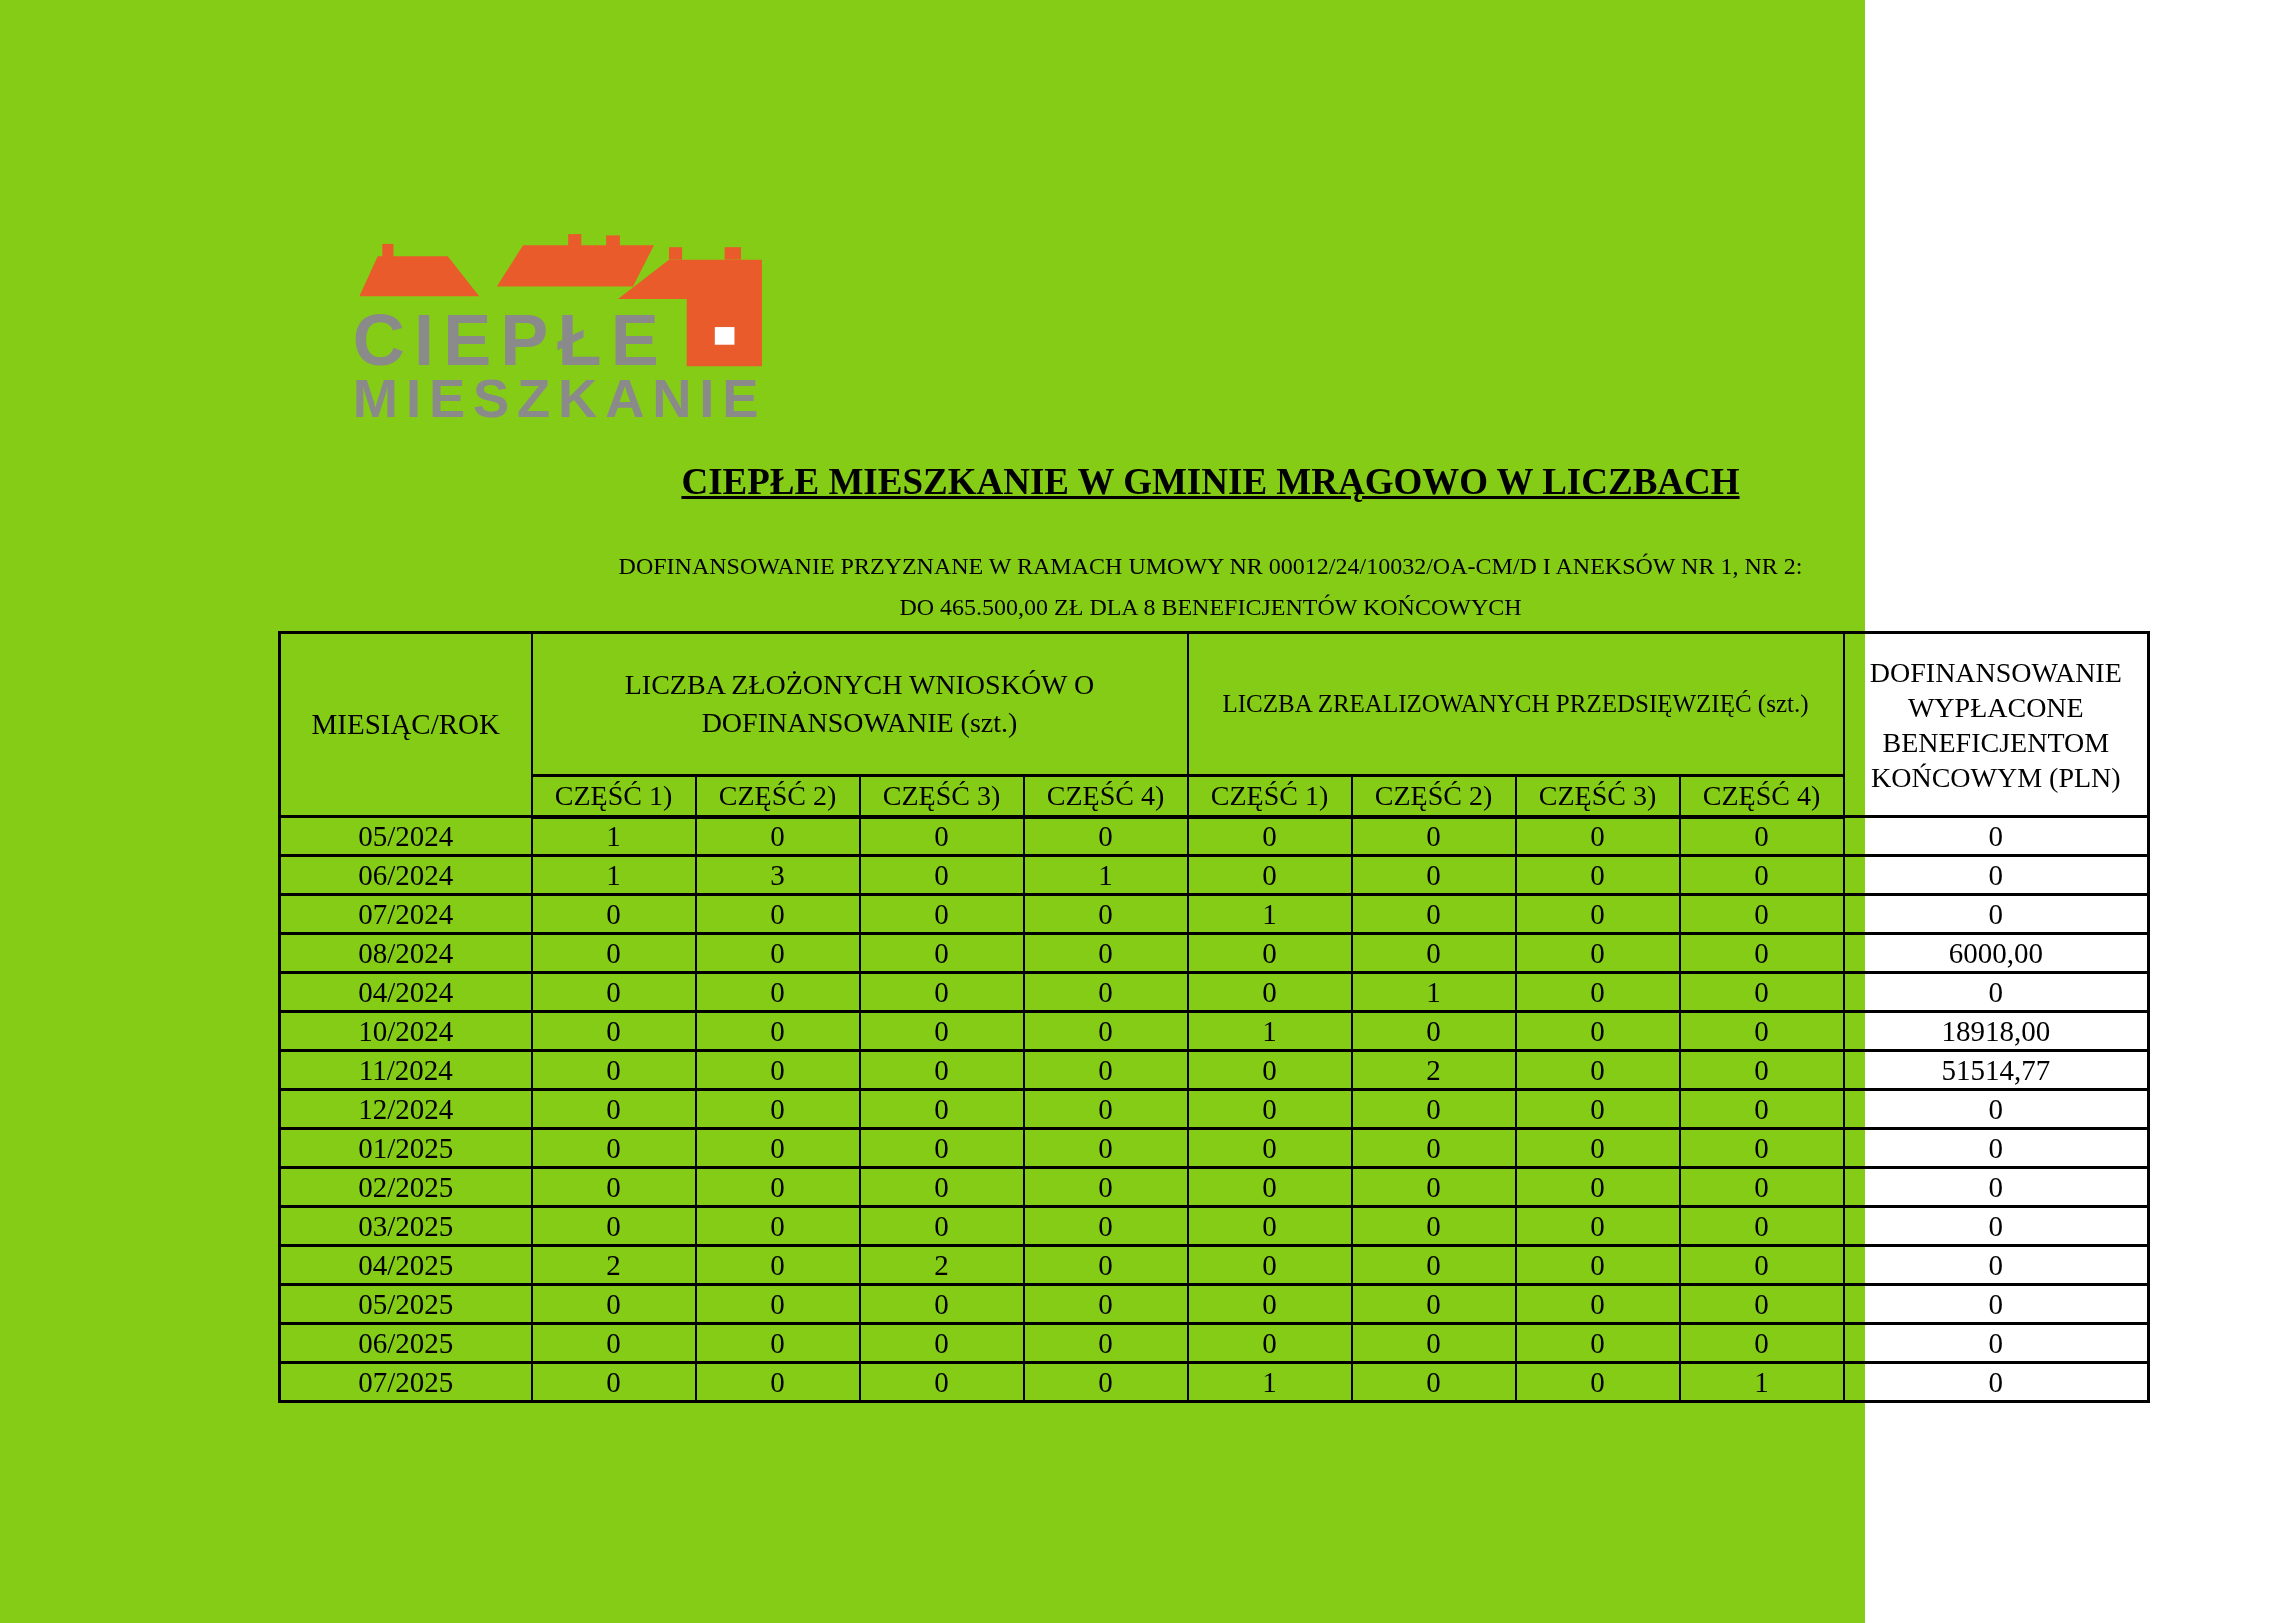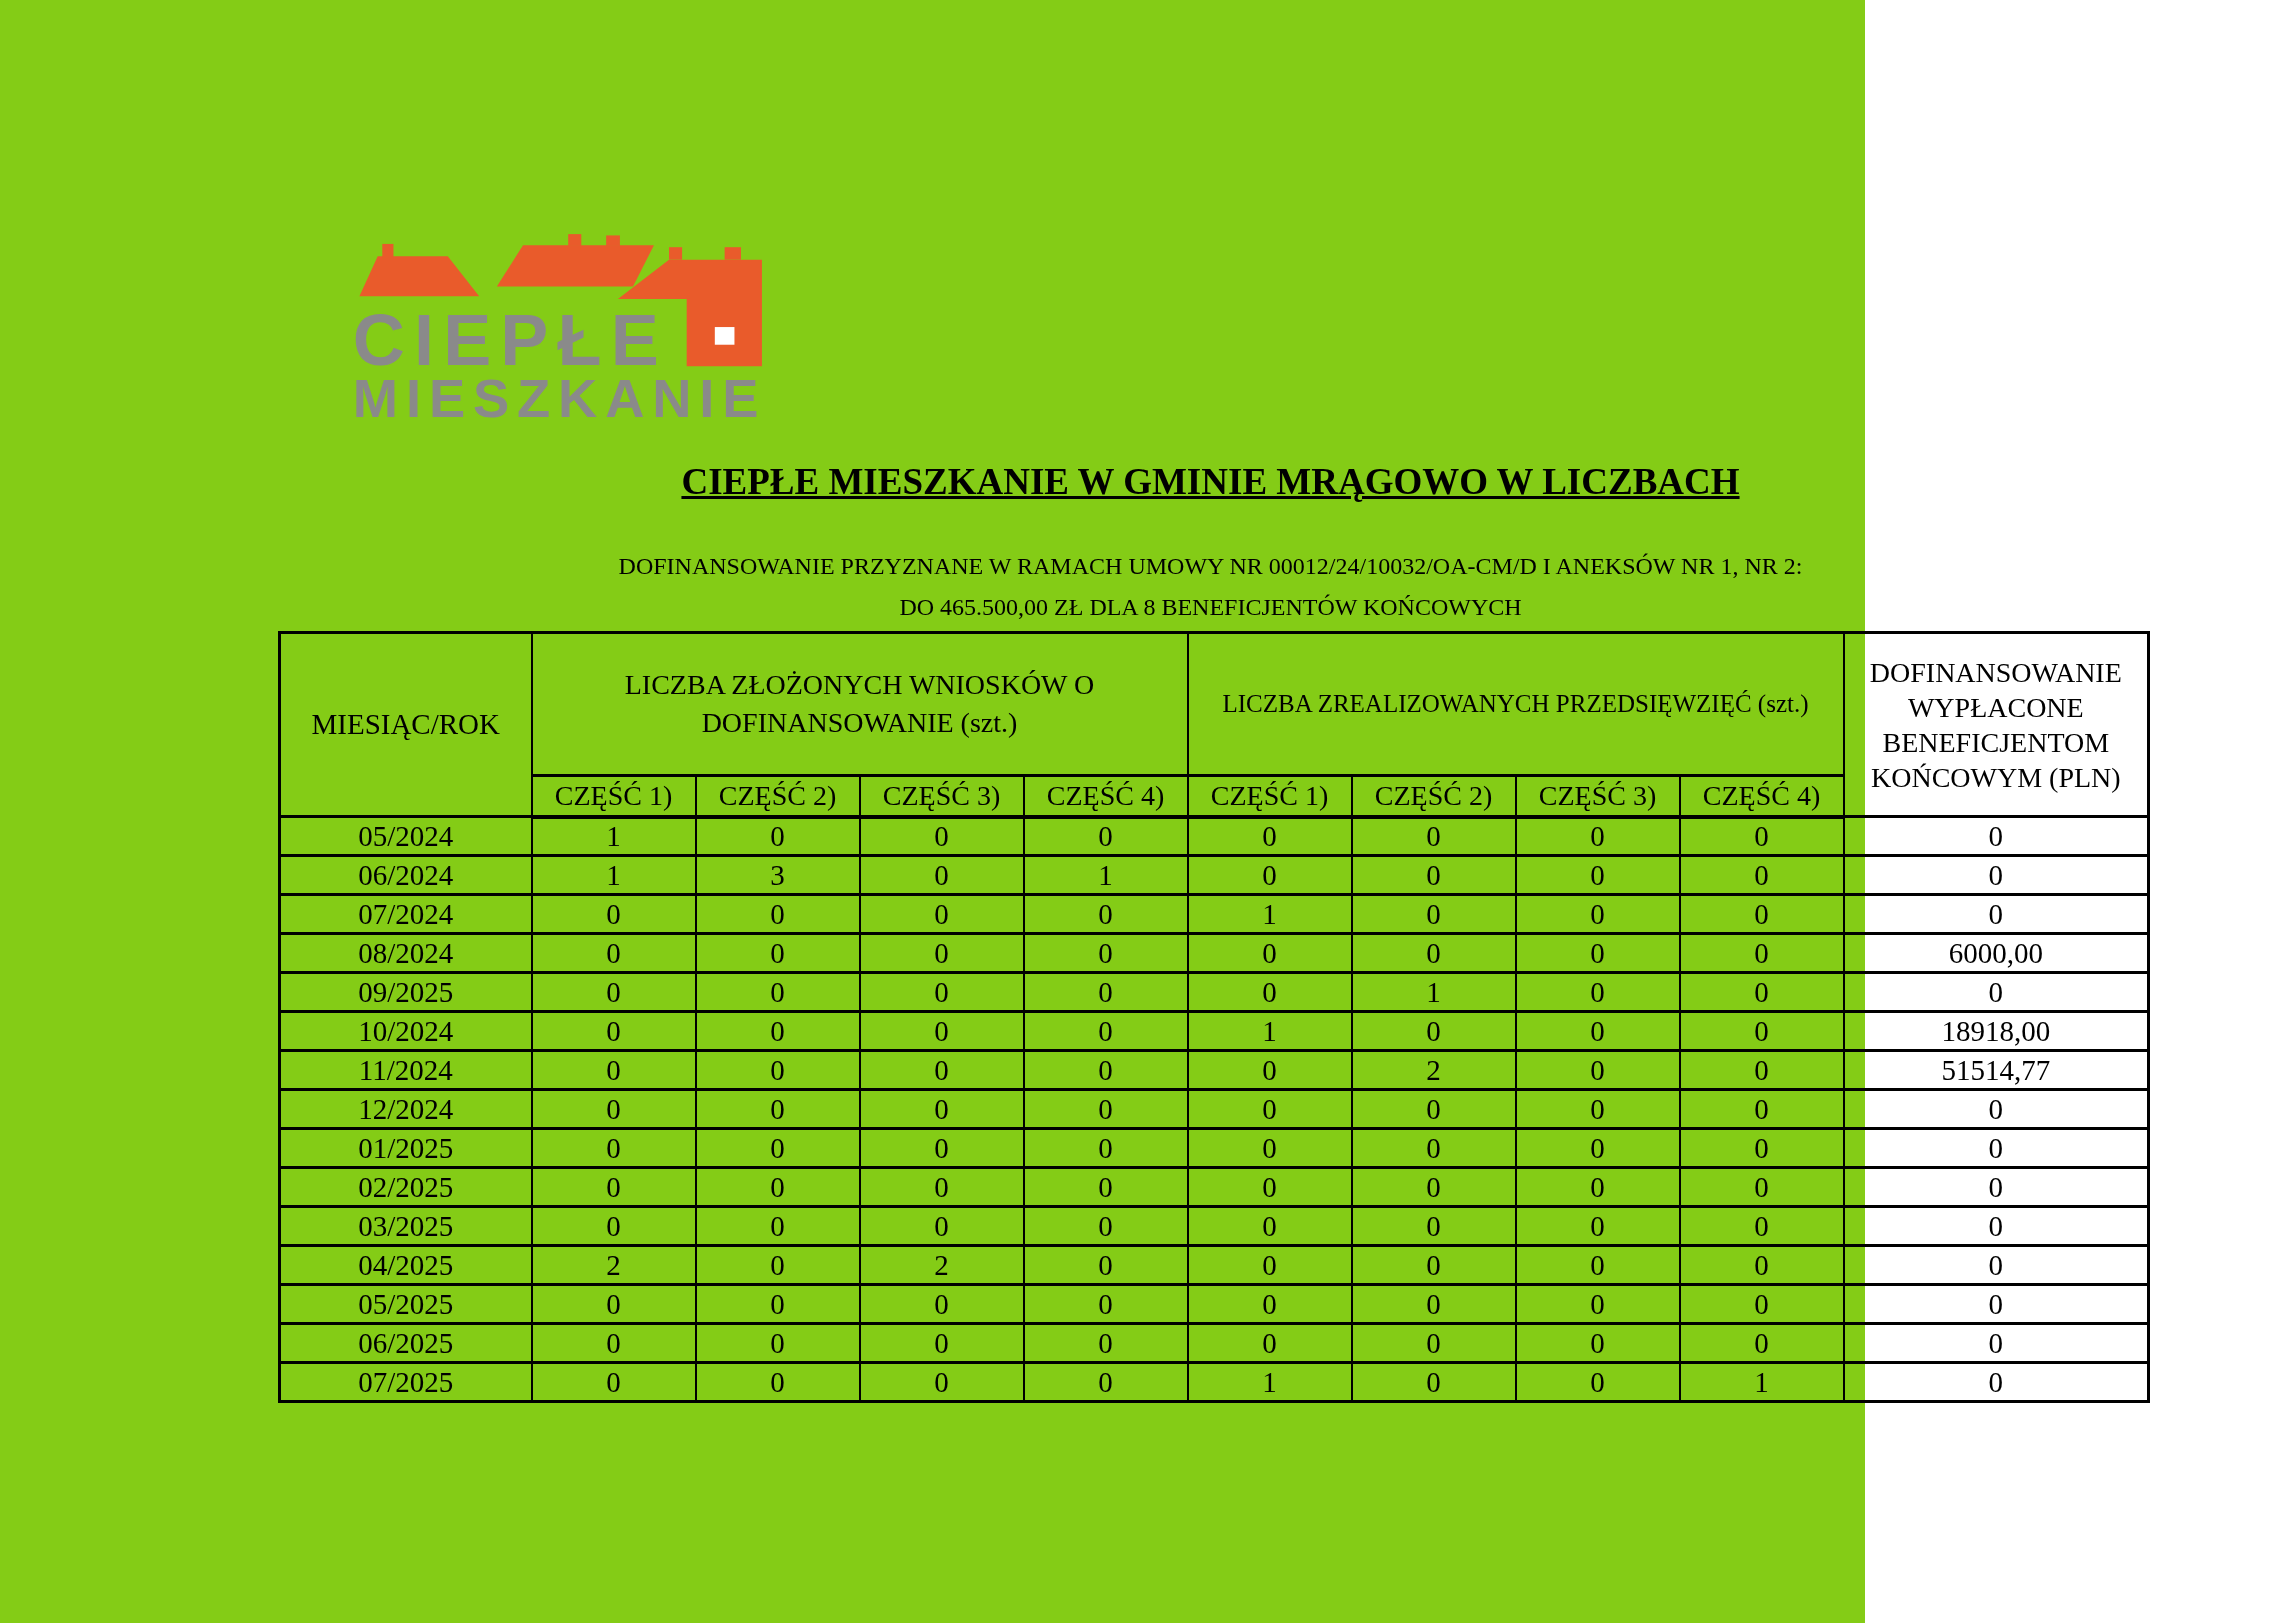--- a/index.html
+++ b/index.html
@@ -144,21 +144,21 @@
             <td>0</td>
             <td>0</td>
             <td>0</td>
             <td>0</td>
             <td>0</td>
             <td>0</td>
             <td>0</td>
             <td>6000,00</td>
           </tr>
           <tr>
-            <td>09/2025</td>
+            <td>04/2024</td>
             <td>0</td>
             <td>0</td>
             <td>0</td>
             <td>0</td>
             <td>0</td>
             <td>1</td>
             <td>0</td>
             <td>0</td>
             <td>0</td>
           </tr>

